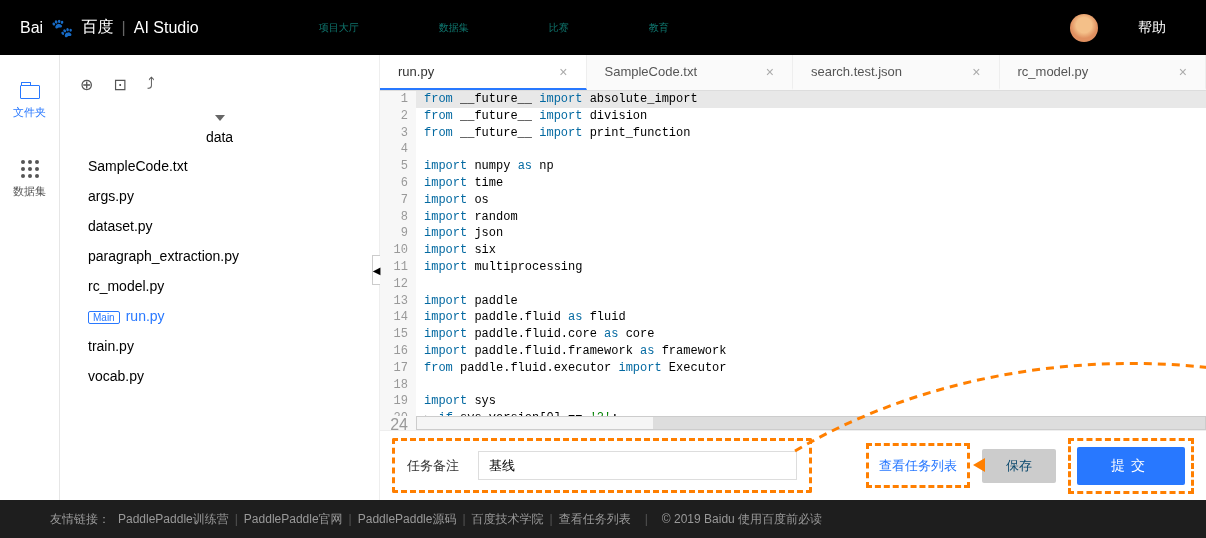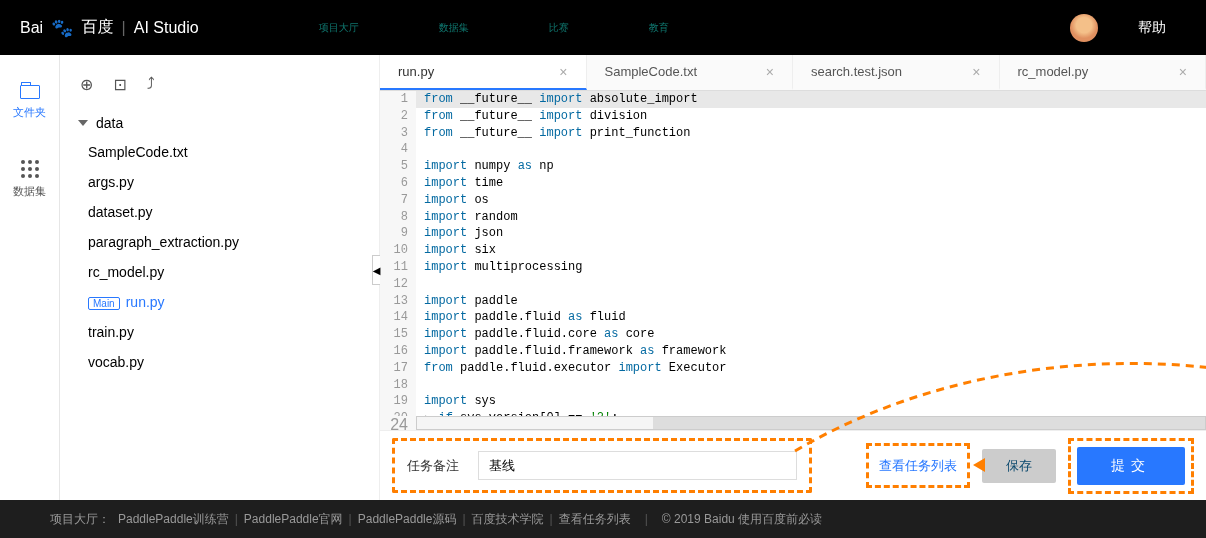--- a/index.html
+++ b/index.html
@@ -18,21 +18,21 @@
 .rail-item.active { color: #2878ff; }
 .folder-icon { width: 20px; height: 14px; border: 1.5px solid currentColor; border-radius: 1px; position: relative; }
 .folder-icon::before { content:''; position:absolute; top:-4px; left:0; width:8px; height:3px; border:1.5px solid currentColor; border-bottom:none; border-radius:1px 1px 0 0;}
 .dots-icon { display:grid; grid-template-columns: repeat(3,4px); grid-template-rows: repeat(3,4px); gap:3px; }
 .dots-icon span { width:4px;height:4px;background:#555;border-radius:50%; }
 
 .sidebar { width: 320px; padding: 20px 10px; background:#fff; border-right:1px solid #eee;}
 .toolbar { display:flex; gap:20px; padding-left:10px; margin-bottom:15px; color:#555;}
 .toolbar span { cursor:pointer; font-size:16px; }
 .tree { font-size: 14px; }
-.tree-folder { display:flex; align-items:center; gap:8px; padding:6px 8px; cursor:pointer; }
+.tree-folder { display:flex; align-items:center; gap:8px; padding:6px 8px; cursor:pointer;flex-direction:column; }
 .caret { display:inline-block; width:0;height:0; border-left:5px solid transparent; border-right:5px solid transparent; border-bottom:6px solid #666; transform:rotate(180deg);}
 .tree-file { padding:7px 8px 7px 18px; cursor:pointer; border-radius:3px;}
 .tree-file.active { color:#2878ff; }
 .main-badge { display:inline-block; border:1px solid #2878ff; color:#2878ff; font-size:10px; padding:0 4px; border-radius:2px; margin-right:6px; }
 
 .editor-area { flex:1; display:flex; flex-direction:column; position:relative;}
 .tabs { display:flex; height:36px; border-bottom:1px solid #ddd; background:#fafafa;}
 .tab { flex:1; display:flex; align-items:center; justify-content:space-between; padding:0 18px; font-size:13px; border-right:1px solid #eee; cursor:pointer; color:#555; border-bottom:2px solid transparent;}
 .tab.active { background:#fff; color:#333; border-bottom-color:#2878ff;}
 .tab-close { color:#aaa; font-size:14px;}
@@ -200,17 +200,17 @@
       </div>
       <button class="save-btn">保存</button>
       <div class="submit-group">
         <button class="submit-btn">提交</button>
       </div>
     </div>
   </div>
 </div>
 
 <div class="footer">
-  <span>项目大厅：</span>
+  <span>友情链接：</span>
   <span id="footer-links"><a>PaddlePaddle训练营</a><span class="sep">|</span><a>PaddlePaddle官网</a><span class="sep">|</span><a>PaddlePaddle源码</a><span class="sep">|</span><a>百度技术学院</a><span class="sep">|</span><a>查看任务列表</a></span>
   <span class="sep">|</span>
   <span>© 2019 Baidu 使用百度前必读</span>
 </div>
 
 </body></html>

